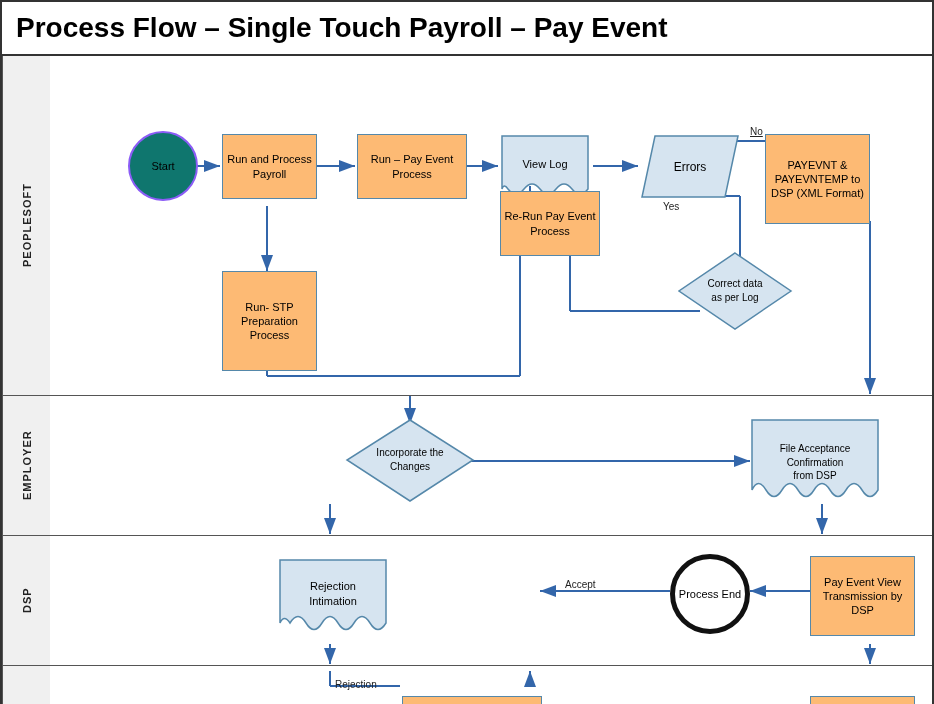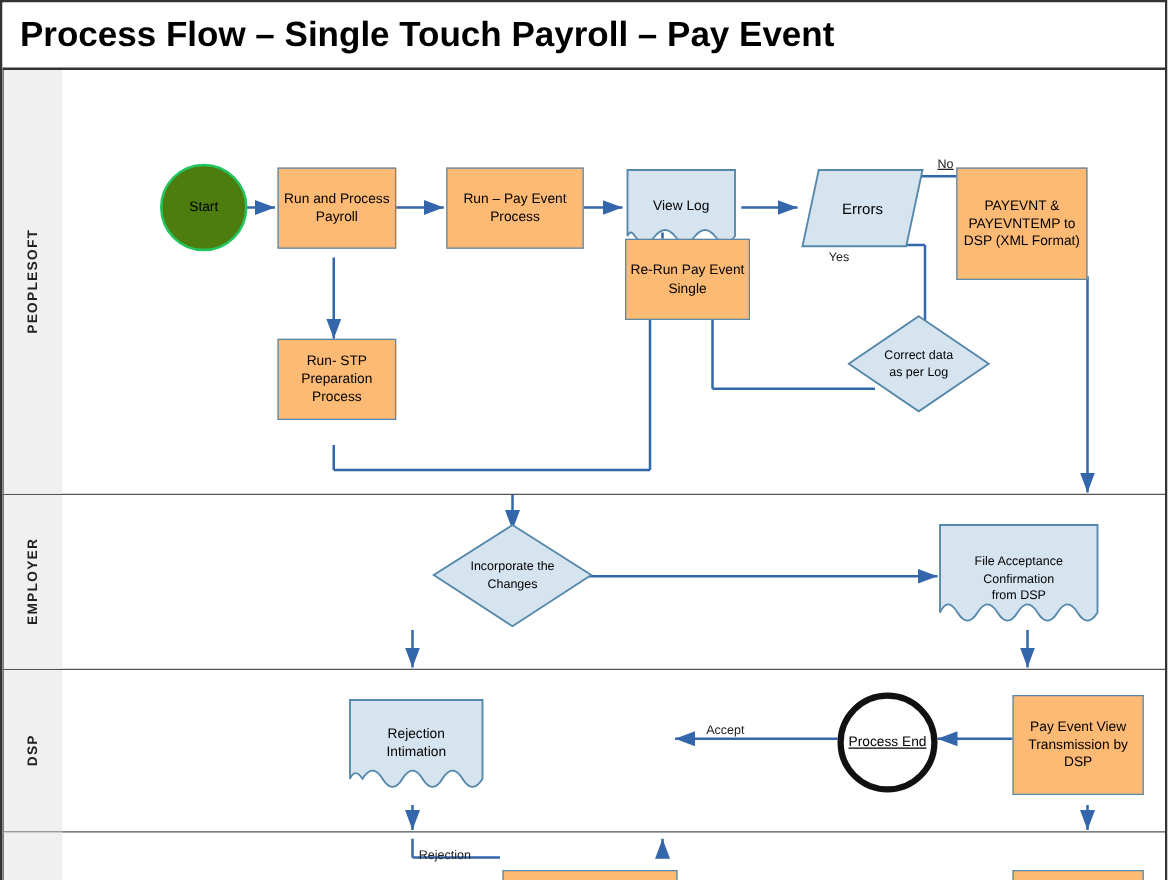--- a/index.html
+++ b/index.html
@@ -71,22 +71,22 @@
       line-height: 1.3;
     }
 
     .rect {
       background: #fdba74;
       border: 1.5px solid #5588aa;
     }
 
     .circle-shape {
       border-radius: 50%;
-      background: #4d7c0f;
-      border: 2px solid #22c55e;
+      background: #0f766e;
+      border: 2px solid #8b5cf6;
     }
 
     .circle-thick {
       border-radius: 50%;
       background: #fff;
       border: 5px solid #111;
     }
 
     .diamond {
       background: transparent;
@@ -159,21 +159,21 @@
         <span class="label-text" style="left:613px;top:145px;">Yes</span>
 
         <div class="shape circle-shape" style="left:78px;top:75px;width:70px;height:70px;">
           <span>Start</span>
         </div>
 
         <div class="shape rect" style="left:172px;top:78px;width:95px;height:65px;">
           <span>Run and Process Payroll</span>
         </div>
 
-        <div class="shape rect" style="left:172px;top:215px;width:95px;height:65px;">
+        <div class="shape rect" style="left:172px;top:215px;width:95px;height:100px;">
           <span>Run- STP Preparation Process</span>
         </div>
 
         <div class="shape rect" style="left:307px;top:78px;width:110px;height:65px;">
           <span>Run – Pay Event Process</span>
         </div>
 
         <div class="shape" style="left:450px;top:78px;width:90px;height:65px;">
           <svg viewBox="0 0 90 65" width="90" height="65">
             <path d="M2,2 L88,2 L88,55 Q80,65 72,55 Q64,45 56,55 Q48,65 40,55 Q32,45 24,55 Q16,65 8,55 Q4,49 2,55 Z" fill="#d6e4f0" stroke="#5588aa" stroke-width="1.5"></path>
@@ -186,21 +186,21 @@
             <polygon points="15,2 98,2 85,63 2,63" fill="#d6e4f0" stroke="#5588aa" stroke-width="1.5"></polygon>
             <text x="50" y="37" text-anchor="middle" font-size="12" font-family="Arial">Errors</text>
           </svg>
         </div>
 
         <div class="shape rect" style="left:715px;top:78px;width:105px;height:90px;">
           <span>PAYEVNT &amp; PAYEVNTEMP to DSP (XML Format)</span>
         </div>
 
         <div class="shape rect" style="left:450px;top:135px;width:100px;height:65px;">
-          <span>Re-Run Pay Event Single</span>
+          <span>Re-Run Pay Event Process</span>
         </div>
 
         <div class="shape diamond" style="left:628px;top:195px;width:115px;height:80px;">
           <svg viewBox="0 0 115 80" width="115" height="80">
             <polygon points="57,2 113,40 57,78 1,40" fill="#d6e4f0" stroke="#5588aa" stroke-width="1.5"></polygon>
             <text x="57" y="36" text-anchor="middle" font-size="10" font-family="Arial">Correct data</text>
             <text x="57" y="50" text-anchor="middle" font-size="10" font-family="Arial">as per Log</text>
           </svg>
         </div>
 
@@ -271,21 +271,21 @@
 
         <div class="shape" style="left:228px;top:22px;width:110px;height:80px;">
           <svg viewBox="0 0 110 80" width="110" height="80">
             <path d="M2,2 L108,2 L108,65 Q100,78 92,65 Q84,52 76,65 Q68,78 60,65 Q52,52 44,65 Q36,78 28,65 Q20,52 12,65 Q6,56 2,65 Z" fill="#d6e4f0" stroke="#5588aa" stroke-width="1.5"></path>
             <text x="55" y="32" text-anchor="middle" font-size="11" font-family="Arial">Rejection</text>
             <text x="55" y="47" text-anchor="middle" font-size="11" font-family="Arial">Intimation</text>
           </svg>
         </div>
 
         <div class="shape circle-thick" style="left:620px;top:18px;width:80px;height:80px;">
-          <span style="font-size:11px;text-align:center;line-height:1.3;text-decoration:underline;">Process End</span>
+          <span style="font-size:11px;text-align:center;line-height:1.3;">Process End</span>
         </div>
 
         <div class="shape rect" style="left:760px;top:20px;width:105px;height:80px;">
           <span>Pay Event View Transmission by DSP</span>
         </div>
 
       </div>
     </div>
 
     <div class="swimlane ato-lane">

